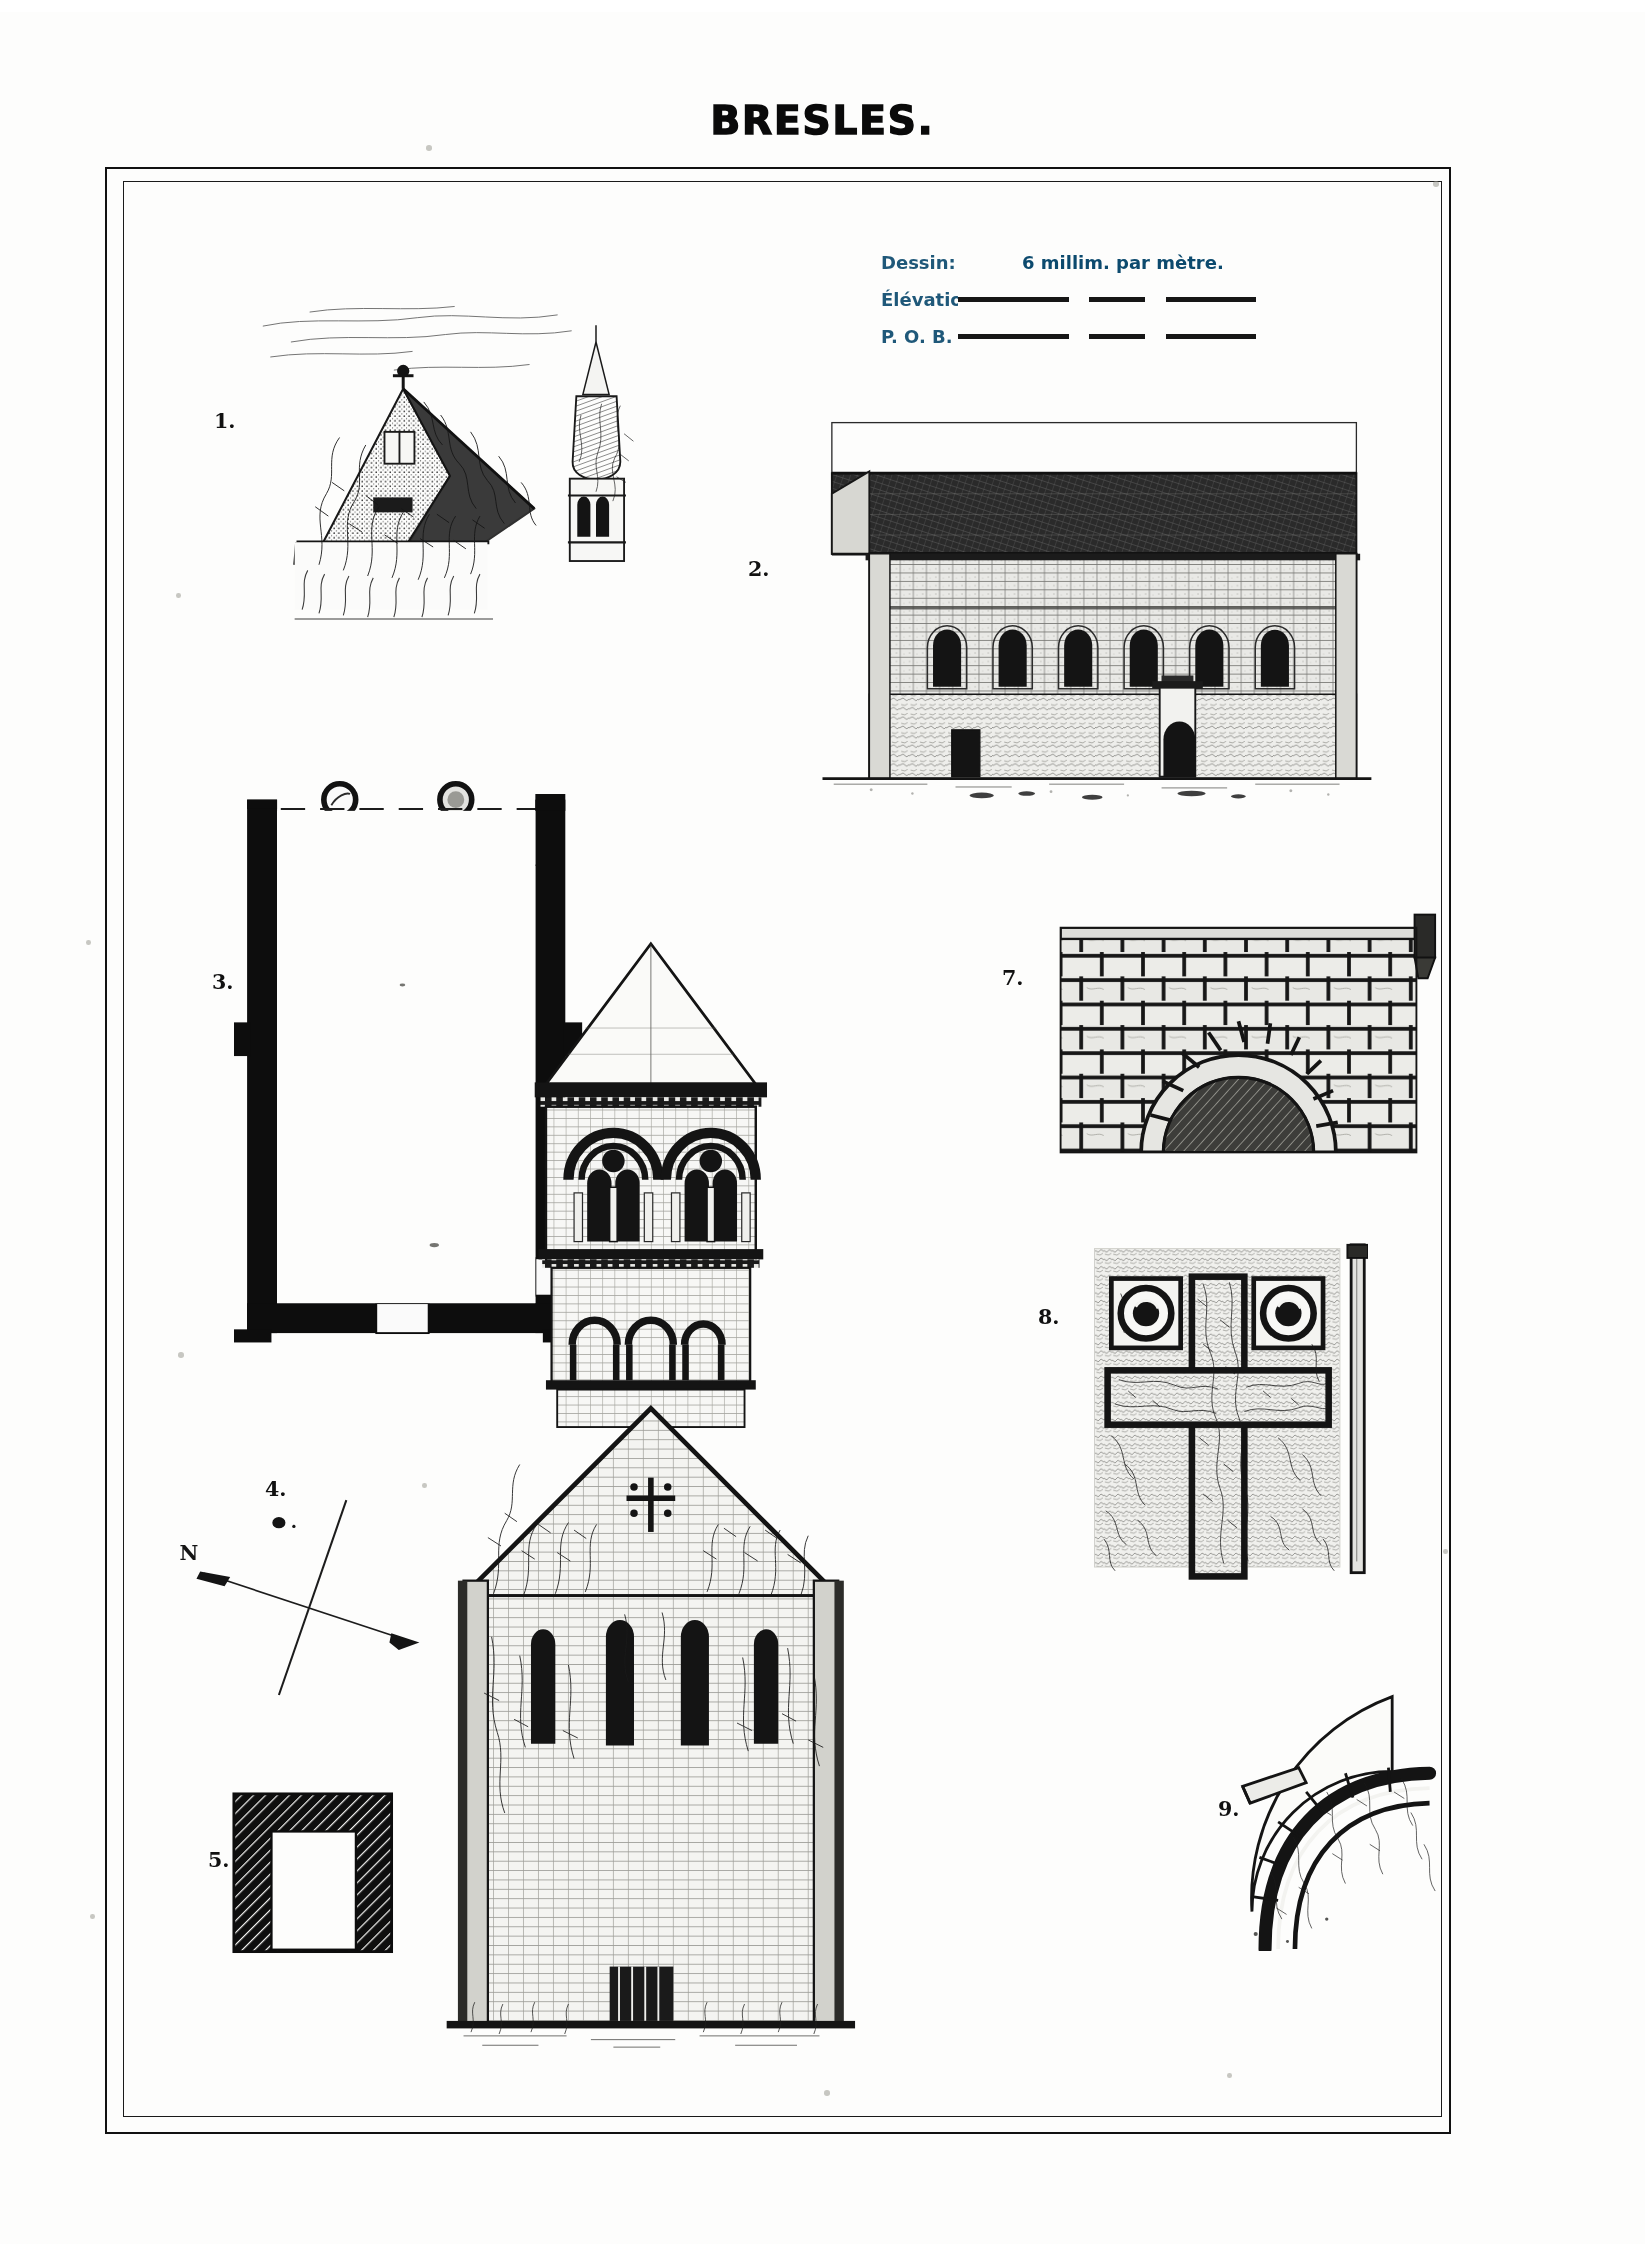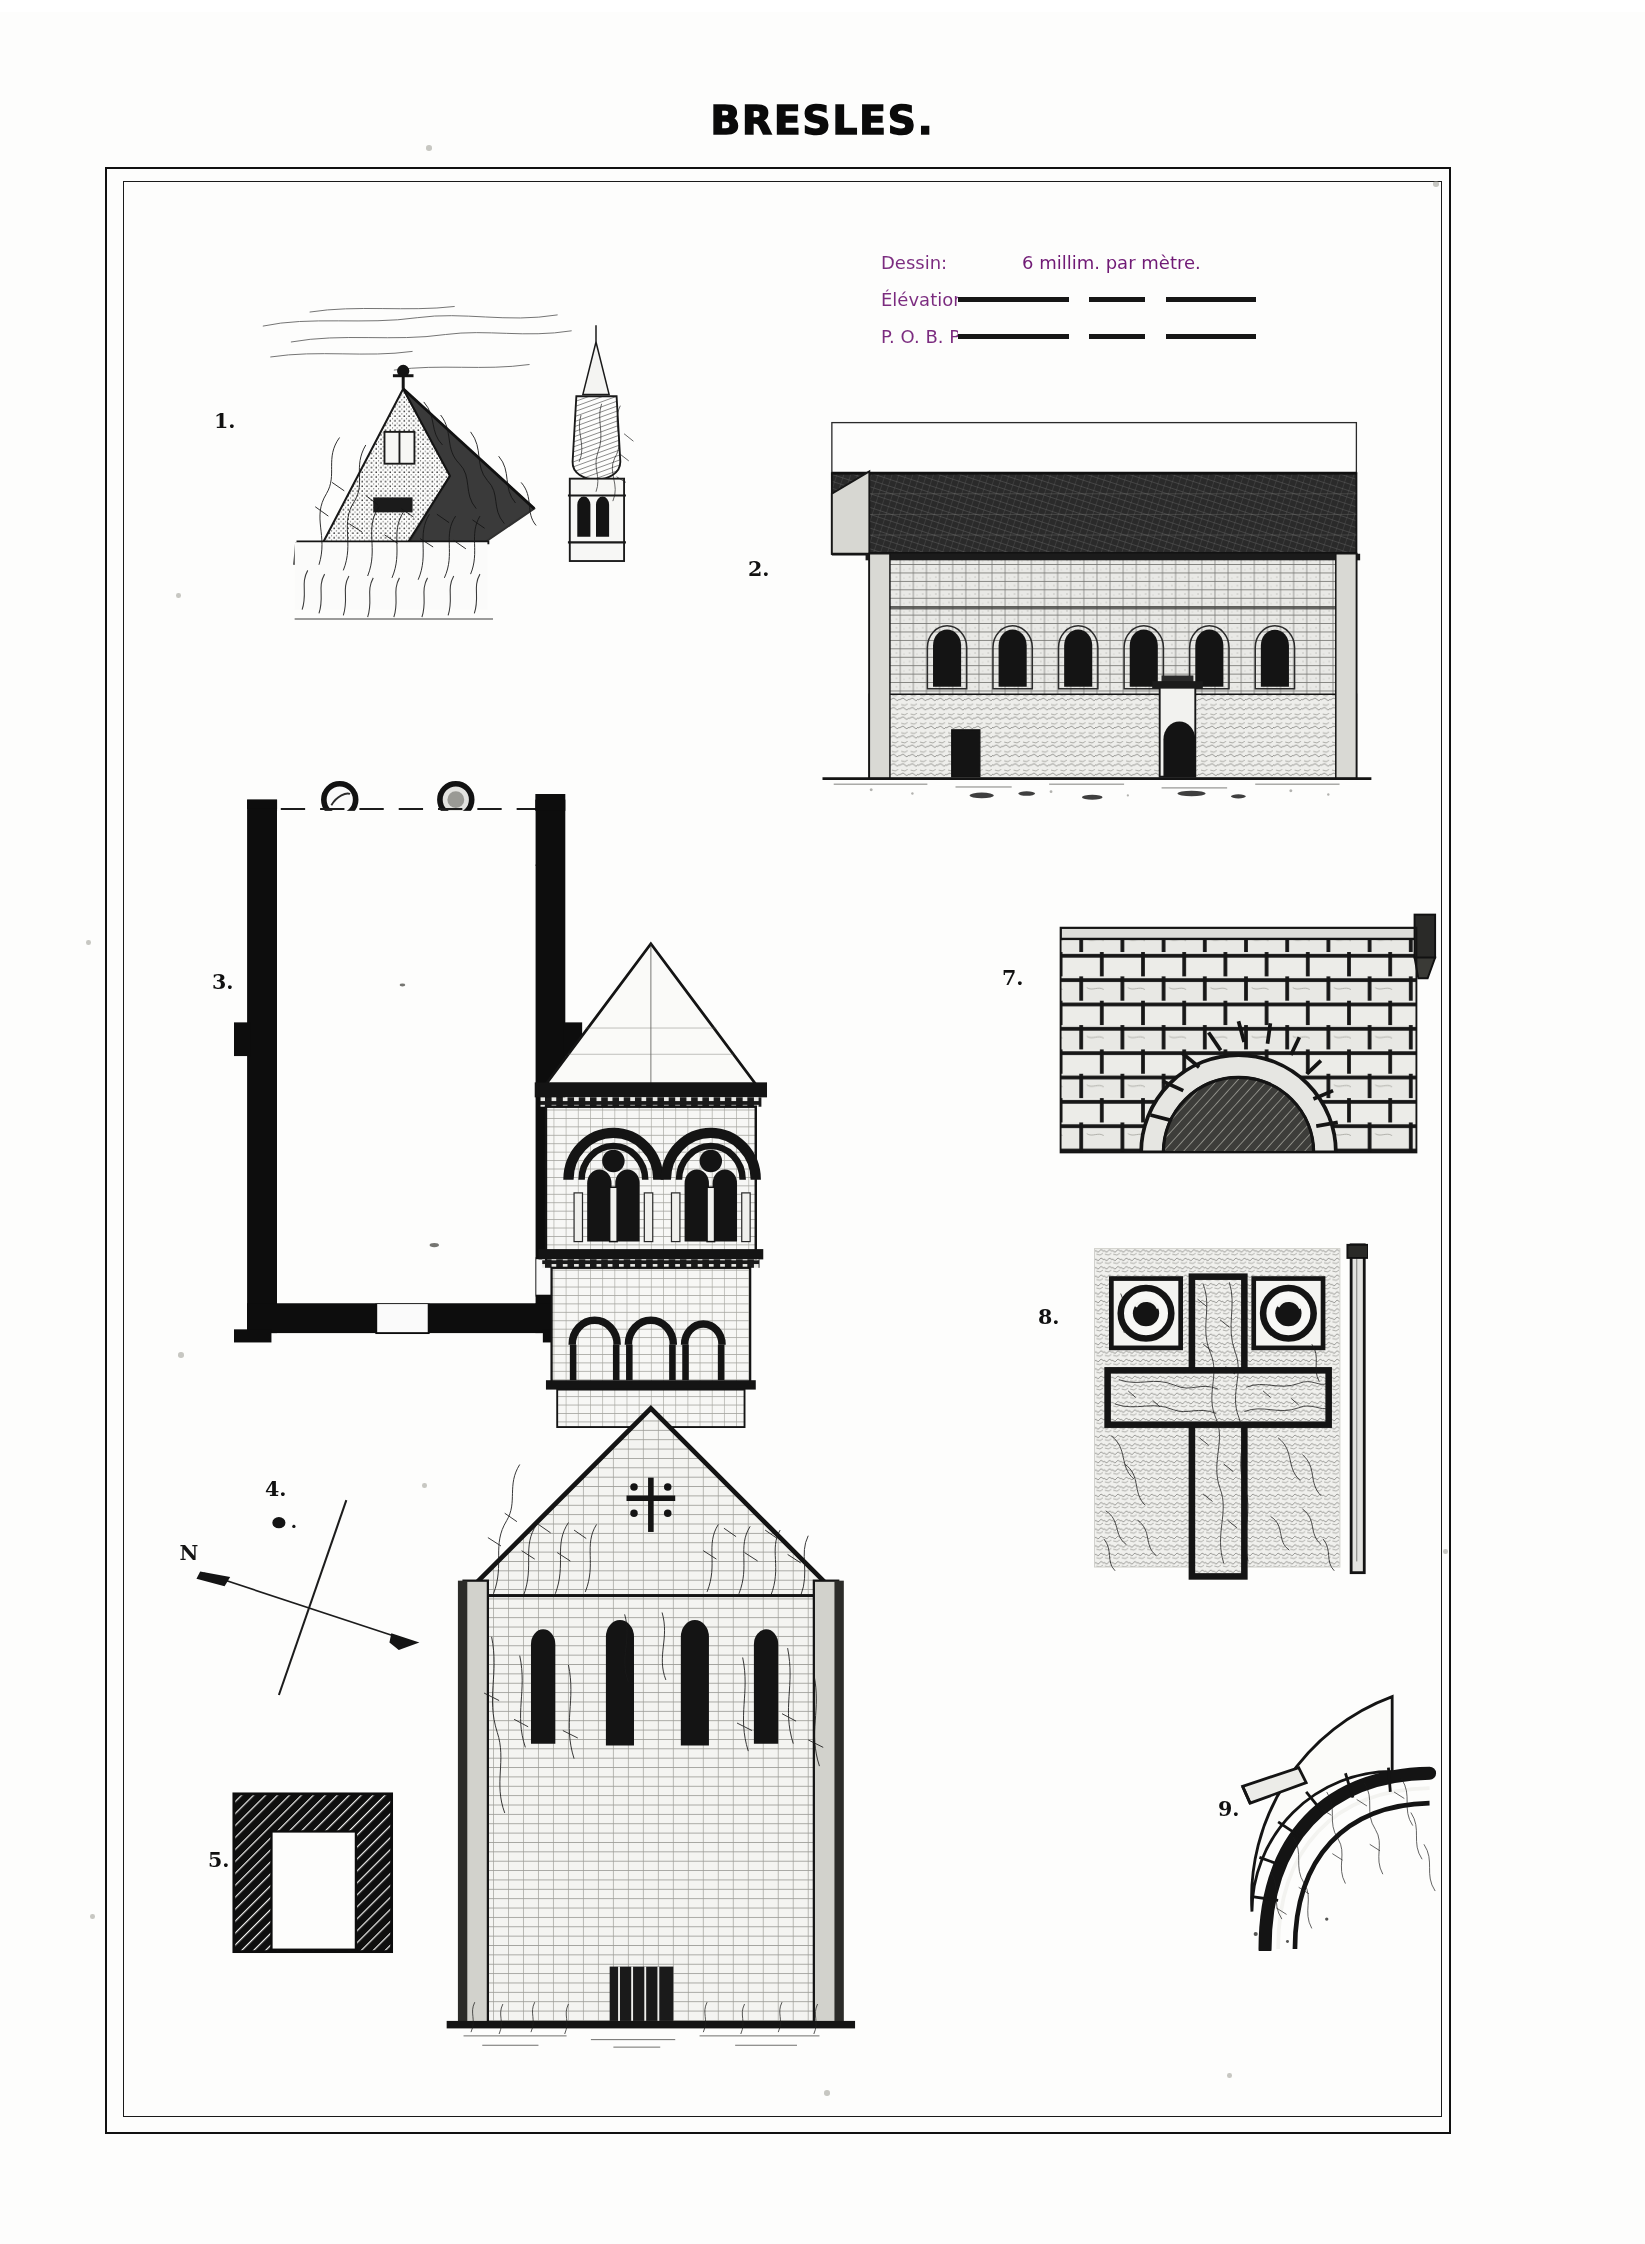--- a/index.html
+++ b/index.html
@@ -69,23 +69,23 @@
     position: absolute;
     left: 881px;
     top: 232px;
     width: 375px;
   }
   .legend-row {
     display: flex;
     align-items: center;
     height: 37px;
     font-family: "DejaVu Sans", sans-serif;
-    font-weight: 400;
+    font-weight: 700;
     font-size: 18px;
-    color: #701a75;
+    color: #0c4a6e;
     filter: blur(0.3px);
   }
   .legend-label {
     width: 141px;
     white-space: nowrap;
     overflow: hidden;
     opacity: .92;
   }
   .legend-value {
     white-space: nowrap;

